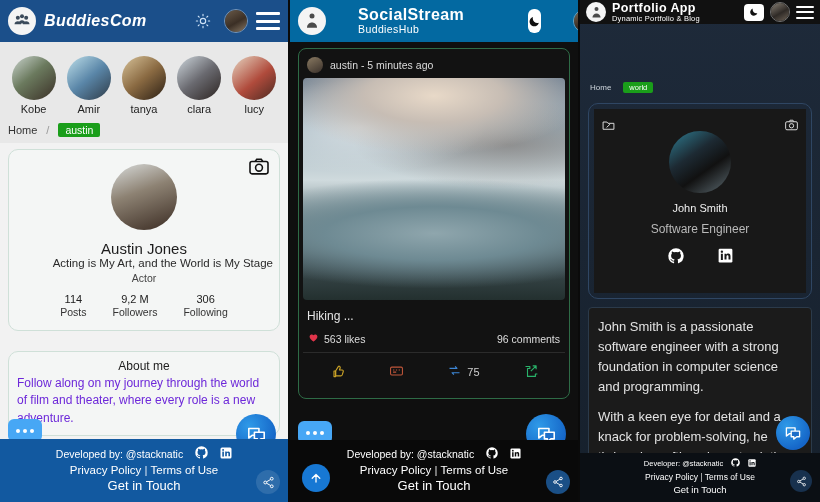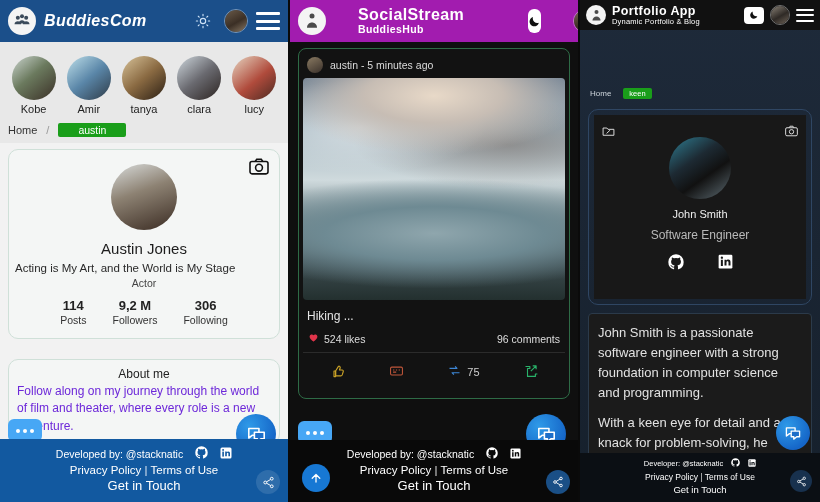--- a/index.html
+++ b/index.html
@@ -11,58 +11,58 @@
     width:820px; height:502px;
   }
   .panel { height:502px; position:relative; overflow:hidden; }
   #panel-buddiescom { width:290px; background:#f2f2f2; border-right:2px solid #0a0a0a; }
   #panel-socialstream { width:290px; background:#0f0f0f; border-right:2px solid #0a0a0a; }
   #panel-portfolio { width:240px; background:linear-gradient(#1e2a3a,#16202c); }
 
   
   .hdr { display:flex; align-items:center; height:42px; padding:0 8px; gap:8px; }
   .hdr-blue { background:#1b4f8a;font-style:italic; }
-  .hdr-dark { background:#a21caf;gap:32px; }
+  .hdr-dark { background:#0369a1;gap:32px; }
   .hdr-dark2 { background:#111; }
   .logo { width:28px; height:28px; border-radius:50%; background:#f4f4f4; flex:0 0 auto;
           display:flex; align-items:center; justify-content:center; overflow:hidden; }
   .logo svg { display:block; }
   .brand { color:#fff; font-weight:bold; letter-spacing:.4px; line-height:1.05; }
   .brand .t1 { font-size:16px; }
   .brand-sm .t1 { font-size:12.5px; }
-  .brand .t2 { font-size:10.5px; font-weight:bold; }
+  .brand .t2 { font-size:10.5px; font-weight:normal; }
   .brand-sm .t2 { font-size:7.5px; font-weight:normal; letter-spacing:.2px; }
   .hdr-spacer { flex:1 1 auto; }
   .modebtn { width:26px; height:24px; border-radius:6px; display:flex; align-items:center; justify-content:center; }
   .modebtn.light { background:transparent; }
   .modebtn.dark { background:#fff; }
   .hdr-ava { width:24px; height:24px; border-radius:50%; overflow:hidden; border:1px solid rgba(255,255,255,.4); flex:0 0 auto; }
   .hdr-ava.sm { width:20px; height:20px; }
   .burger { width:24px; height:18px; display:flex; flex-direction:column; justify-content:space-between; flex:0 0 auto; }
   .burger i { display:block; height:3px; background:#fff; border-radius:1px; }
   .burger.sm { width:18px; height:13px; }
   .burger.sm i { height:2px; }
 
   
   .stories { background:#e8e8e8; padding:14px 6px 4px; display:flex; justify-content:space-around; }
   .story { width:50px; text-align:center; }
   .story .ring { width:44px; height:44px; border-radius:50%; margin:0 auto; overflow:hidden; background:#ccc; }
   .story .nm { font-size:11px; color:#222; margin-top:3px; }
   .crumb { background:#e8e8e8; padding:4px 8px 6px; display:flex; align-items:center; gap:9px; font-size:11px; color:#333; }
   .crumb .sep { color:#999; }
-  .badge-green { background:#1a9e1a; color:#fff; font-size:10.5px; padding:1px 20px; border-radius:2px; }
+  .badge-green { background:#1a9e1a; color:#fff; font-size:10.5px; padding:1px 7px; border-radius:2px; }
   .card { background:#f4f6f5; border:1px solid #cfe0d8; border-radius:10px; margin:6px 8px; position:relative; }
   .cam { position:absolute; top:8px; right:10px; }
   .pfp { width:66px; height:66px; border-radius:50%; margin:14px auto 0; overflow:hidden; background:#bbb; }
   .pname { text-align:center; font-size:15px; color:#1d1d1d; margin-top:10px; }
-  .ptag { text-align:left; font-size:11.5px; color:#2a2a2a; margin-top:5px; padding:0 6px; }
+  .ptag { text-align:right; font-size:11.5px; color:#2a2a2a; padding:0 6px; }
   .prole { text-align:center; font-size:10.5px; color:#444; margin-top:3px; }
   .stats { display:flex; justify-content:center; gap:26px; margin:9px 0 12px; }
   .stat { text-align:center; }
-  .stat .v { font-size:13px; color:#222;font-weight:bold; }
+  .stat .v { font-size:11px; color:#222; }
   .stat .l { font-size:10.5px; color:#333; margin-top:1px; }
   .about-t { text-align:center; font-size:12px; color:#222; padding:7px 0 2px; }
   .about-b { font-size:12px; color:#6d28d9; line-height:1.45; padding:0 8px 8px; }
 
   
   .footer { position:absolute; left:0; bottom:0; width:100%; text-align:center; color:#fff; }
   .f-blue { background:#1259a0; padding:7px 0 9px; }
   .f-dark { background:#090909; padding:7px 0 9px; }
   .f-dark3 { background:#0b0f14; padding:5px 0 7px; }
   .f-row1 { display:flex; align-items:center; justify-content:center; gap:12px; font-size:10.5px; }
@@ -321,21 +321,21 @@
       </div>
     </div>
     <div class="post-cap">Hiking ...</div>
     <div class="post-counts">
       <div class="lk">
         <span>
           <svg width="11" height="11" viewBox="0 0 24 24" fill="#e0344a">
               <path d="M12 21s-8.5-5.3-8.5-11A4.8 4.8 0 0 1 12 7.2 4.8 4.8 0 0 1 20.5 10c0 5.7-8.5 11-8.5 11z"></path>
             </svg>
         </span>
-        <span>524 likes</span>
+        <span>563 likes</span>
       </div>
       <div class="cm">96 comments</div>
     </div>
     <div class="actions">
       <span class="act">
         <svg width="16" height="16" viewBox="0 0 24 24" fill="none" stroke="#c9a227" stroke-width="1.7" stroke-linejoin="round">
           <path d="M6 10.5h2.4v8.4H6z"></path>
           <path d="M8.4 10.5 12.4 4a1.7 1.7 0 0 1 2.9 1.7l-1.1 3.3h4.1a1.7 1.7 0 0 1 1.6 2.2l-1.6 5.2a2.2 2.2 0 0 1-2.1 1.5H8.4z"></path>
         </svg>
       </span>
@@ -413,21 +413,21 @@
       <circle cx="18" cy="5" r="2.6"></circle>
         <circle cx="6" cy="12" r="2.6"></circle>
         <circle cx="18" cy="19" r="2.6"></circle>
       <path d="M8.3 10.8l7.4-4.3M8.3 13.2l7.4 4.3"></path>
     </svg>
   </div>
 </div>
 
 <div class="panel" id="panel-portfolio">
 
-  <div class="hdr hdr-dark2" style="height:30px; padding:0 6px; gap:6px;">
+  <div class="hdr hdr-dark2" style="height:24px; padding:0 6px; gap:6px;">
     <div class="logo" style="width:20px;height:20px;">
       <svg width="15" height="15" viewBox="0 0 24 24" fill="#4a4a4a">
         <circle cx="12" cy="6.5" r="3.2"></circle>
           <path d="M5.5 20c0-3.6 2.9-6.4 6.5-6.4s6.5 2.8 6.5 6.4z"></path>
       </svg>
     </div>
     <div class="brand brand-sm">
       <div class="t1">Portfolio App</div>
       <div class="t2">Dynamic Portfolio &amp; Blog</div>
     </div>
@@ -442,21 +442,21 @@
     </div>
     <div class="burger sm">
         <i></i>
         <i></i>
         <i></i>
       </div>
   </div>
 
   <div class="p3-crumb" style="padding-top:58px;">
     <span>Home</span>
-    <span class="badge-green" style="font-size:7.5px; padding:1px 6px;">keen</span>
+    <span class="badge-green" style="font-size:7.5px; padding:1px 6px;">world</span>
   </div>
 
   <div class="p3-card-out">
     <div class="p3-card">
       <span class="p3-ic-l">
         <svg width="13" height="12" viewBox="0 0 24 22" fill="none" stroke="#e8e8e8" stroke-width="1.7" stroke-linejoin="round">
           <path d="M2 5.5h7l2 2.4h11v11H2z"></path>
           <path d="M8.5 15.5 15 9.3"></path>
         </svg>
       </span>

